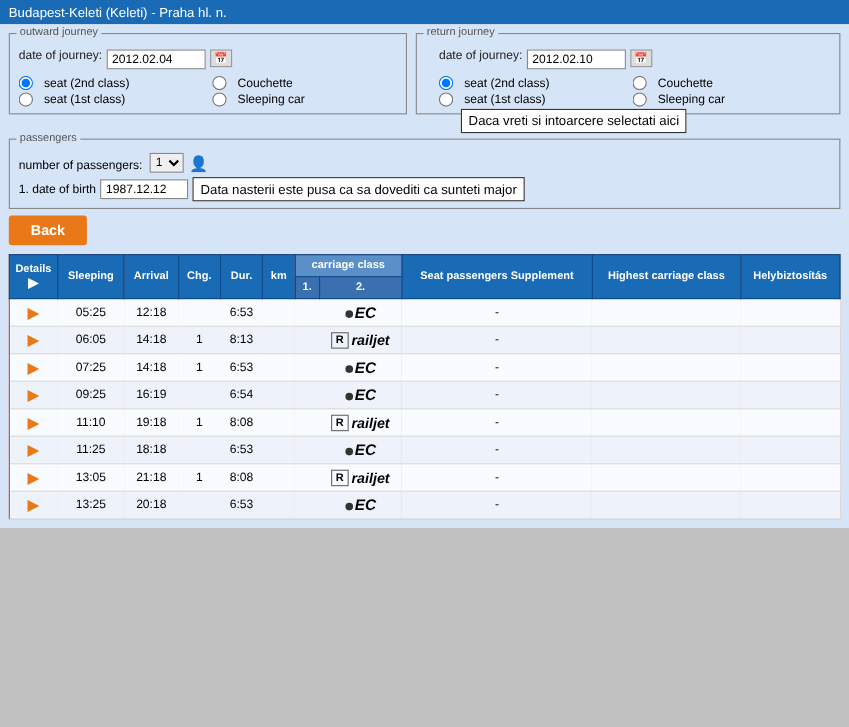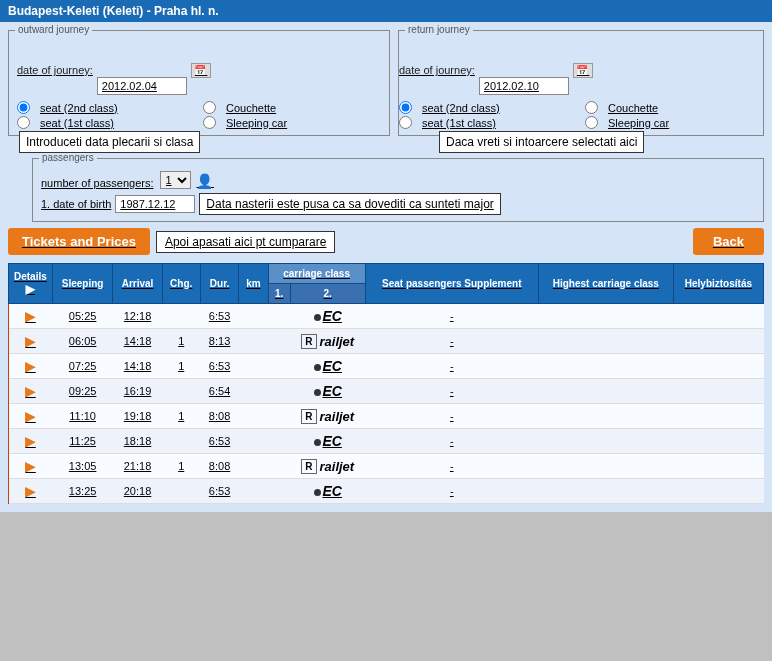--- a/index.html
+++ b/index.html
@@ -3,51 +3,49 @@
   <meta charset="utf-8">
   <style>
     * { box-sizing: border-box; margin: 0; padding: 0; }
     body { font-family: Arial, sans-serif; font-size: 11px; background: #c0c0c0; width: 772px; }
 
     .title-bar {
       background: #1a6bb5;
       color: white;
       padding: 4px 8px;
       font-size: 12px;
-      font-weight: bold;
+      font-weight: normal;
     }
 
     .main-container {
       background: #d6e4f7;
       padding: 8px;
-      text-decoration: underline;
     }
 
     .journey-row {
       display: flex;
       gap: 8px;
       margin-bottom: 6px;
     }
 
     .date-row {
       display: flex;
-      align-items: center;
+      align-items: flex-start;
       margin-bottom: 6px;
       gap: 4px;
     }
 
     .date-label { font-size: 11px; color: #222; }
 
     .date-input {
       border: 1px solid #888;
       padding: 2px 4px;
       font-size: 11px;
       width: 90px;
       background: white;
-      margin-top: 32px;
     }
 
     .cal-btn {
       background: #ddd;
       border: 1px solid #999;
       padding: 1px 3px;
       cursor: pointer;
       font-size: 10px;
     }
 
@@ -222,24 +220,23 @@
         </div>
         <div class="radio-item">
           <input type="radio" name="ow-class" style="">
           <span>seat (1st class)</span>
         </div>
         <div class="radio-item">
           <input type="radio" name="ow-class" style="">
           <span>Sleeping car</span>
         </div>
       </div>
-      <div class="tooltip-box tooltip-outward">Introduceti data plecarii si clasa</div>
     </div>
 
-    <div style="flex:1; border:1px solid #888; padding:6px 0; background:#d6e4f7; position:relative;">
+    <div style="flex:1; border:1px solid #888; padding:6px 20px; background:#d6e4f7; position:relative;">
       <div style="font-size:10px; color:#555; margin-bottom:4px; position:absolute; top:-7px; left:6px; background:#d6e4f7; padding:0 3px;">return journey</div>
       <div style="height:8px;"></div>
       <div class="date-row">
         <span class="date-label">date of journey:</span>
         <input class="date-input" type="text" value="2012.02.10" style="">
         <button class="cal-btn">📅</button>
       </div>
       <div class="radio-grid">
         <div class="radio-item">
           <input type="radio" name="rt-class" checked="" style="">
@@ -258,44 +255,40 @@
           <span>Sleeping car</span>
         </div>
       </div>
       <div class="tooltip-box" style="bottom:-18px; left: 40px;">Daca vreti si intoarcere selectati aici</div>
     </div>
 
   </div>
 
   <div style="height: 16px;"></div>
 
-  <div style="border:1px solid #888; padding:6px 8px; background:#d6e4f7; margin-bottom:6px; position:relative;margin-left:24px;">
+  <div style="border:1px solid #888; padding:6px 8px; background:#d6e4f7; margin-bottom:6px; position:relative;">
     <div style="font-size:10px; color:#555; position:absolute; top:-7px; left:6px; background:#d6e4f7; padding:0 3px;">passengers</div>
     <div style="height:6px;"></div>
     <div style="display:flex; align-items:flex-end; gap:6px; margin-bottom:4px;">
       <span>number of passengers:</span>
       <select class="pass-select">
         <option>1</option>
         <option>2</option>
         <option>3</option>
       </select>
       <span style="font-size:14px;">👤</span>
     </div>
     <div class="dob-row">
       <span class="dob-label">1. date of birth</span>
       <input class="dob-input" type="text" value="1987.12.12" style="">
       <div class="tooltip-dob">Data nasterii este pusa ca sa dovediti ca sunteti major</div>
     </div>
   </div>
 
   <div class="action-row">
-    <div style="display:flex; align-items:center; gap:6px;">
-      <button class="tickets-btn">Tickets and Prices</button>
-      <div class="action-tooltip">Apoi apasati aici pt cumparare</div>
-    </div>
     <button class="back-btn">Back</button>
   </div>
 
   <table class="results-table">
     <thead>
       <tr>
         <th rowspan="2" style="width:42px; vertical-align:middle;">
           <span>Details</span>
           <span style="cursor:pointer; display:block; font-size:12px;">▶</span>
         </th>

